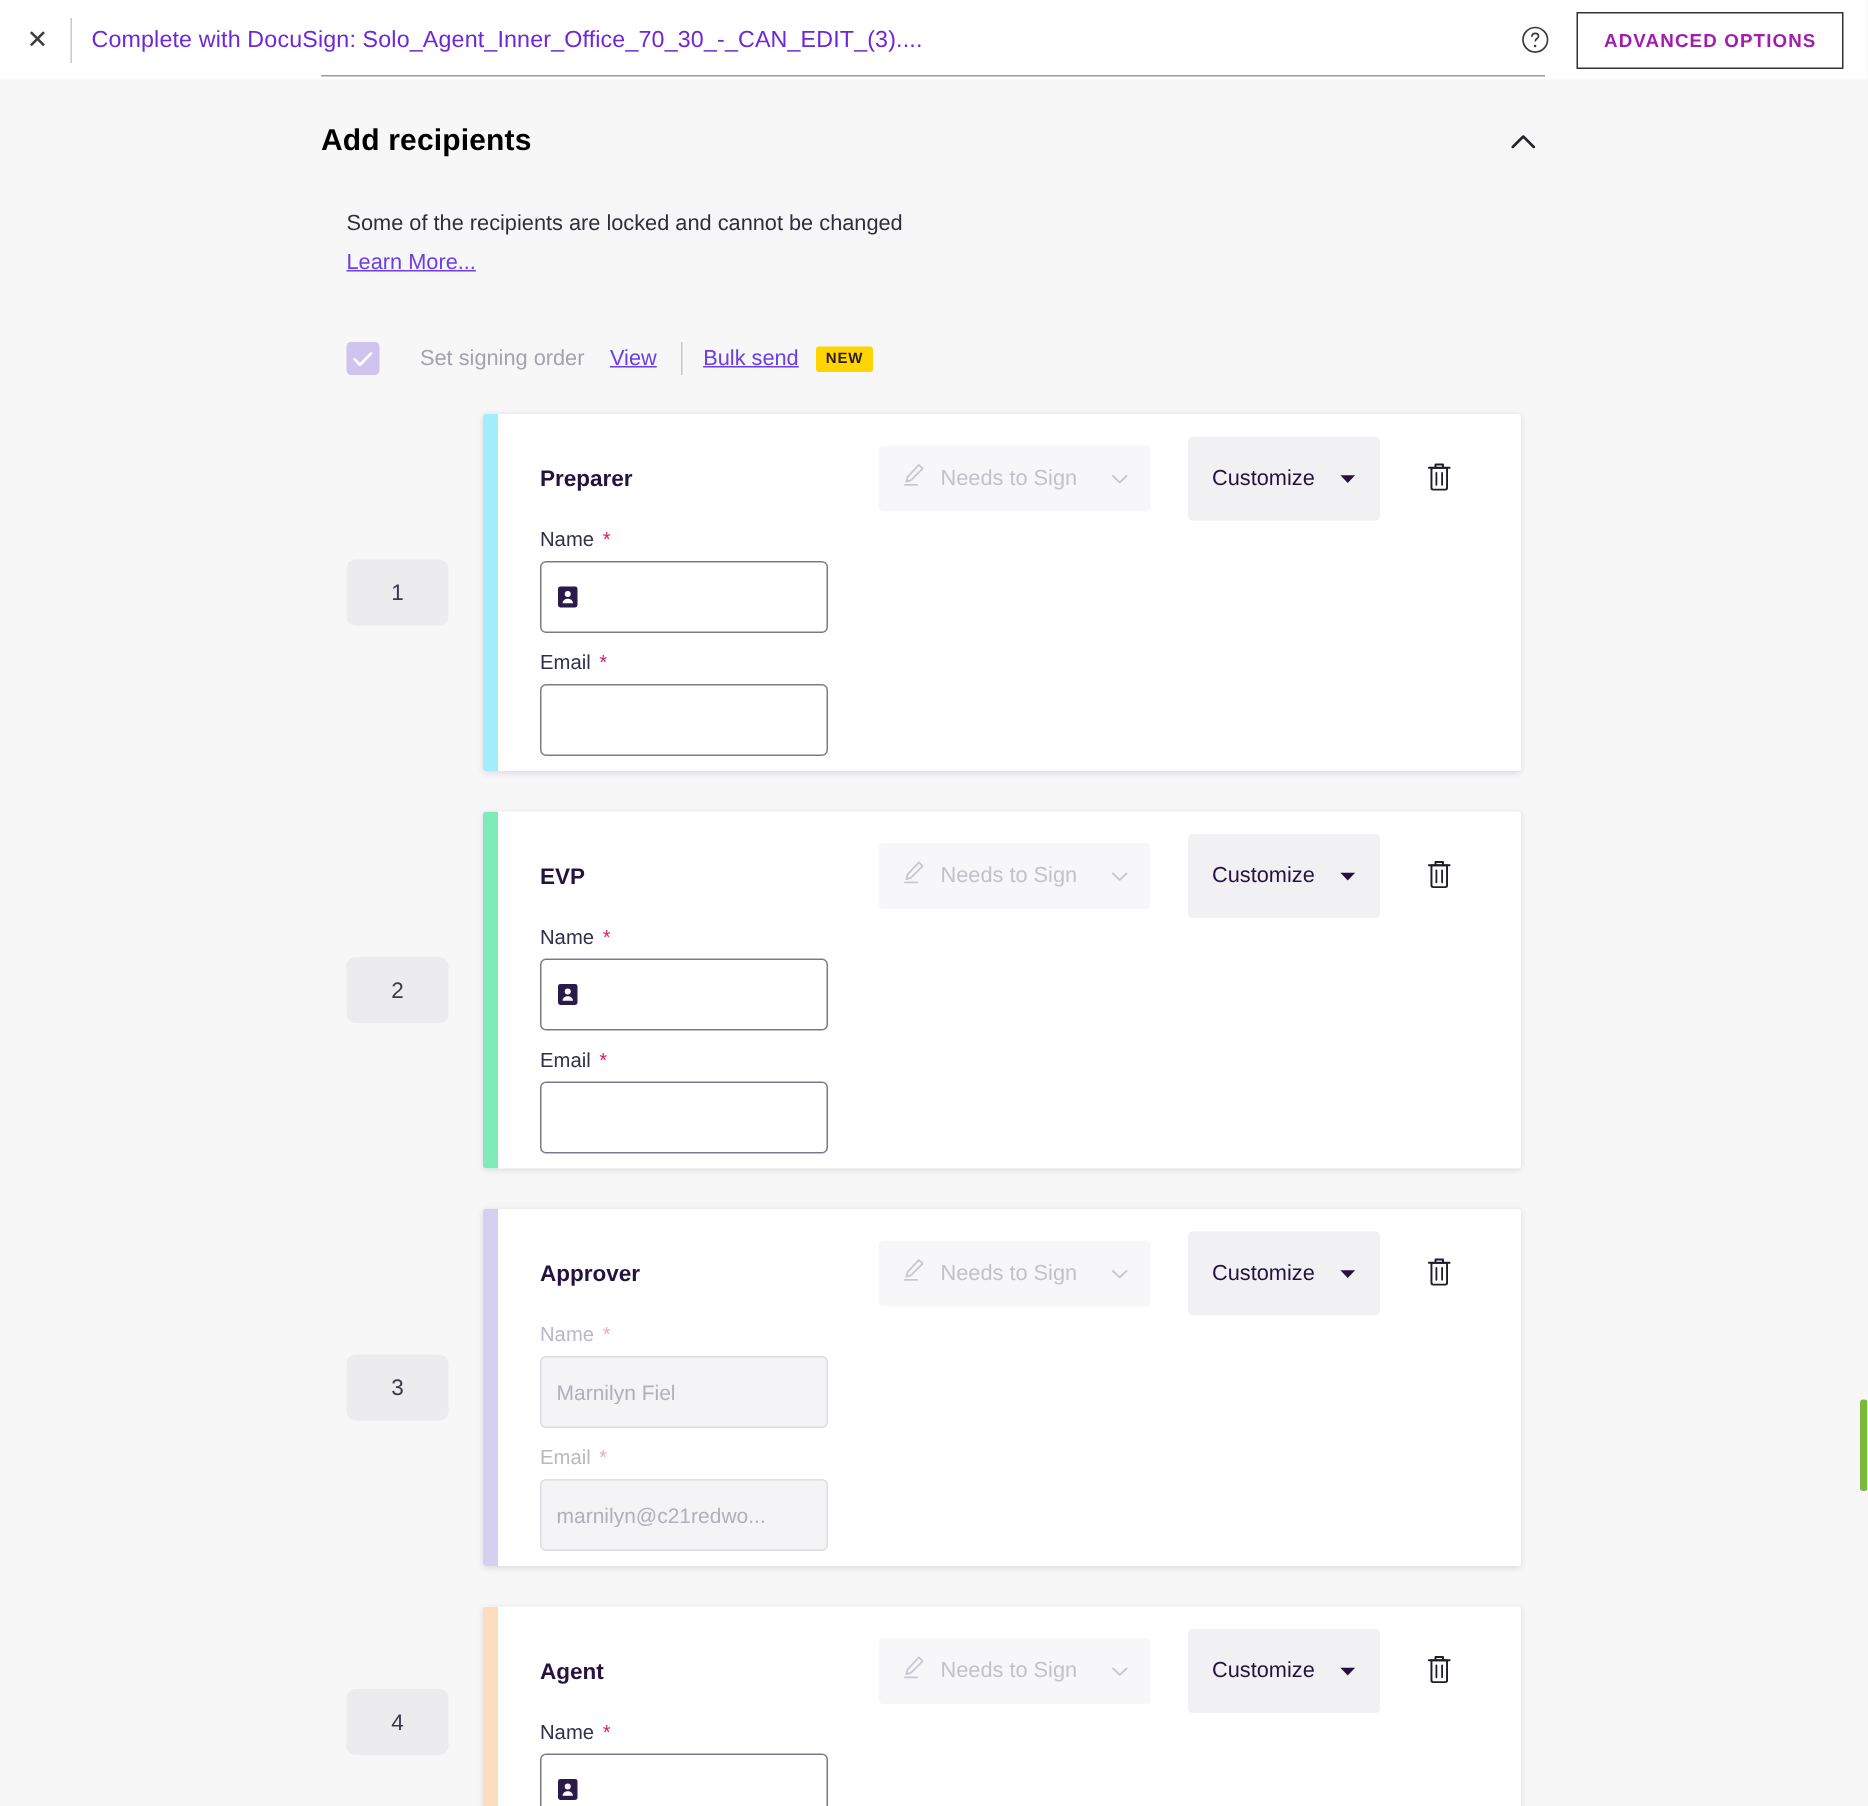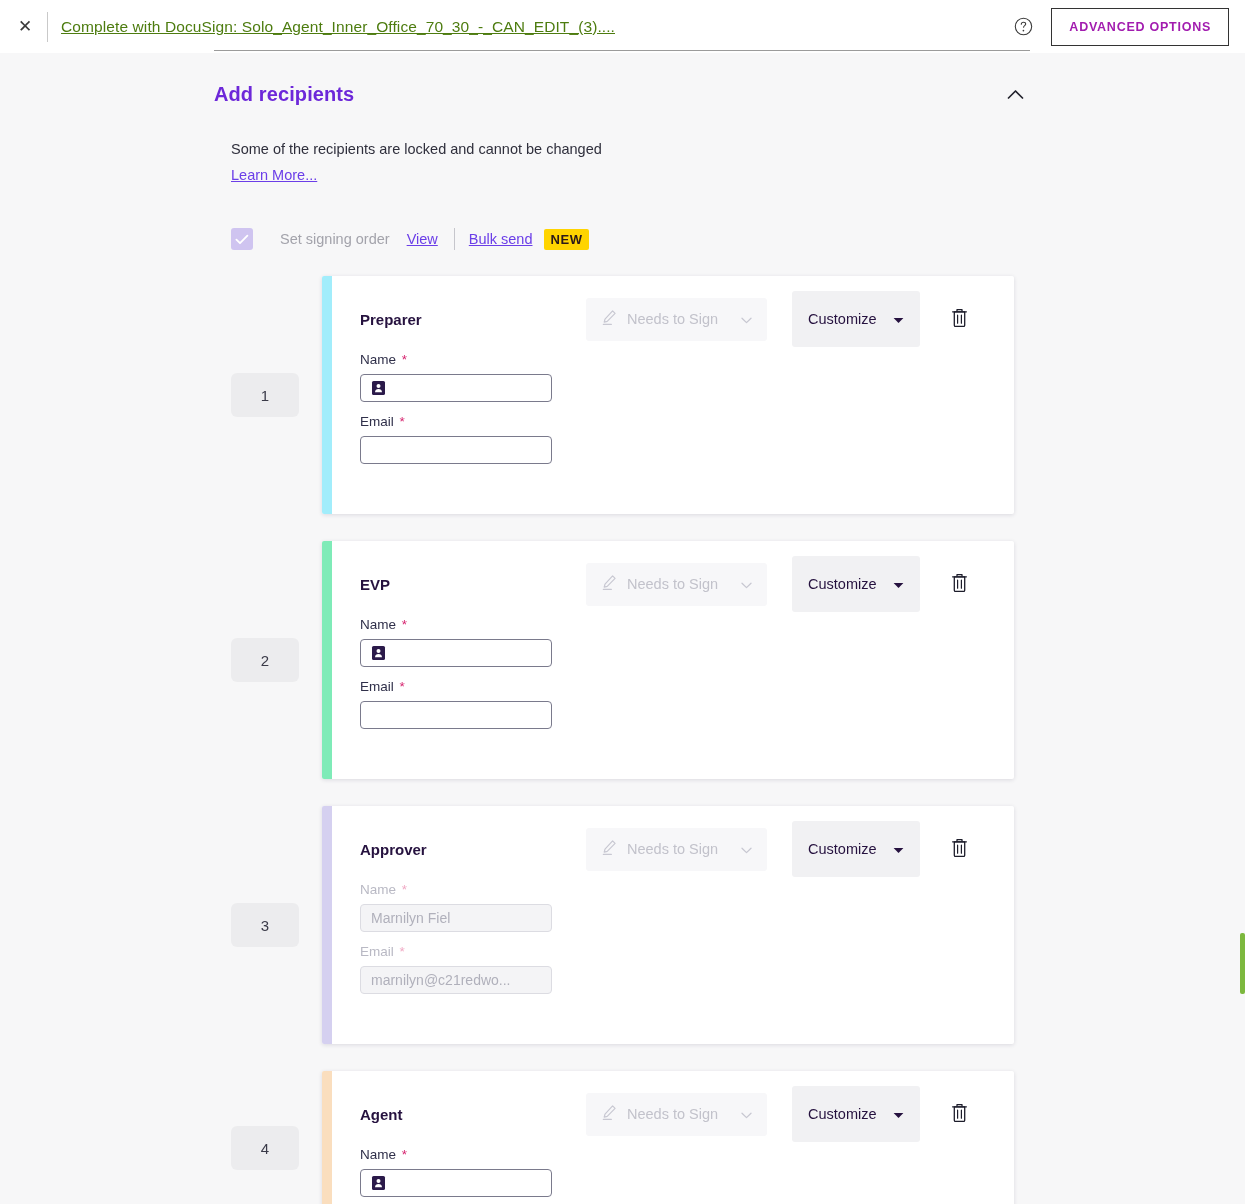--- a/index.html
+++ b/index.html
@@ -27,27 +27,26 @@
     display: flex; align-items: center; justify-content: center;
     font-size: 17px; color: #3b3b3b; cursor: pointer;
     background: none; border: none;
     font-family: "Liberation Sans", sans-serif;
   }
   .topbar-divider {
     width: 1px; height: 30px; background: #c9c9c9; margin: 0 13px 0 7px;
   }
   .doc-title {
     font-size: 15.5px;
-    color: #4d7c0f;
+    color: #6d28d9;
     letter-spacing: .1px;
     white-space: nowrap;
     overflow: hidden;
     text-overflow: ellipsis;
     max-width: 860px;
-    text-decoration: underline;
   }
   .topbar-right {
     margin-left: auto;
     display: flex;
     align-items: center;
     gap: 18px;
   }
   .help-icon {
     width: 20px; height: 20px; cursor: pointer; color: #3b3b3b;
     display: flex; align-items: center; justify-content: center;
@@ -85,21 +84,21 @@
   .section-head {
     display: flex;
     align-items: center;
     padding: 24px 0 0 0;
     margin: 0 0 0 214px;
     width: 818px;
   }
   .section-title {
     font-size: 20px;
     font-weight: bold;
-    color: #6d28d9;
+    color: #000000;
     letter-spacing: .1px;
   }
   .collapse-btn {
     margin-left: auto;
     width: 34px; height: 34px;
     display: flex; align-items: center; justify-content: center;
     cursor: pointer; background: none; border: none;
   }
 
   .locked-note {
@@ -149,21 +148,21 @@
   .link-bulk {
     color: #6b3ee8;
     text-decoration: underline;
     font-size: 14.5px;
     cursor: pointer;
   }
   .badge-new {
     margin-left: 12px;
     background: #ffd400;
     color: #2b1a1a;
-    font-size: 13px;
+    font-size: 10px;
     font-weight: bold;
     letter-spacing: .6px;
     padding: 3px 6px;
     border-radius: 2px;
   }
 
   
   .recipients {
     margin-top: 26px;
     position: relative;
@@ -264,21 +263,21 @@
     font-size: 13.5px;
     color: #30304a;
     margin-bottom: 7px;
   }
   .field-label .req { color: #d6246e; margin-left: 2px; }
   .field-label.disabled { color: #b9b9c4; }
   .field-label.disabled .req { color: #f0a9c4; }
 
   .input-shell {
     width: 192px;
-    height: 28px;
+    height: 48px;
     border: 1px solid #7a7a8c;
     border-radius: 4px;
     background: #fff;
     display: flex;
     align-items: center;
     padding: 0 10px;
   }
   .input-shell.disabled {
     border-color: #dcdce2;
     background: #f4f4f6;

